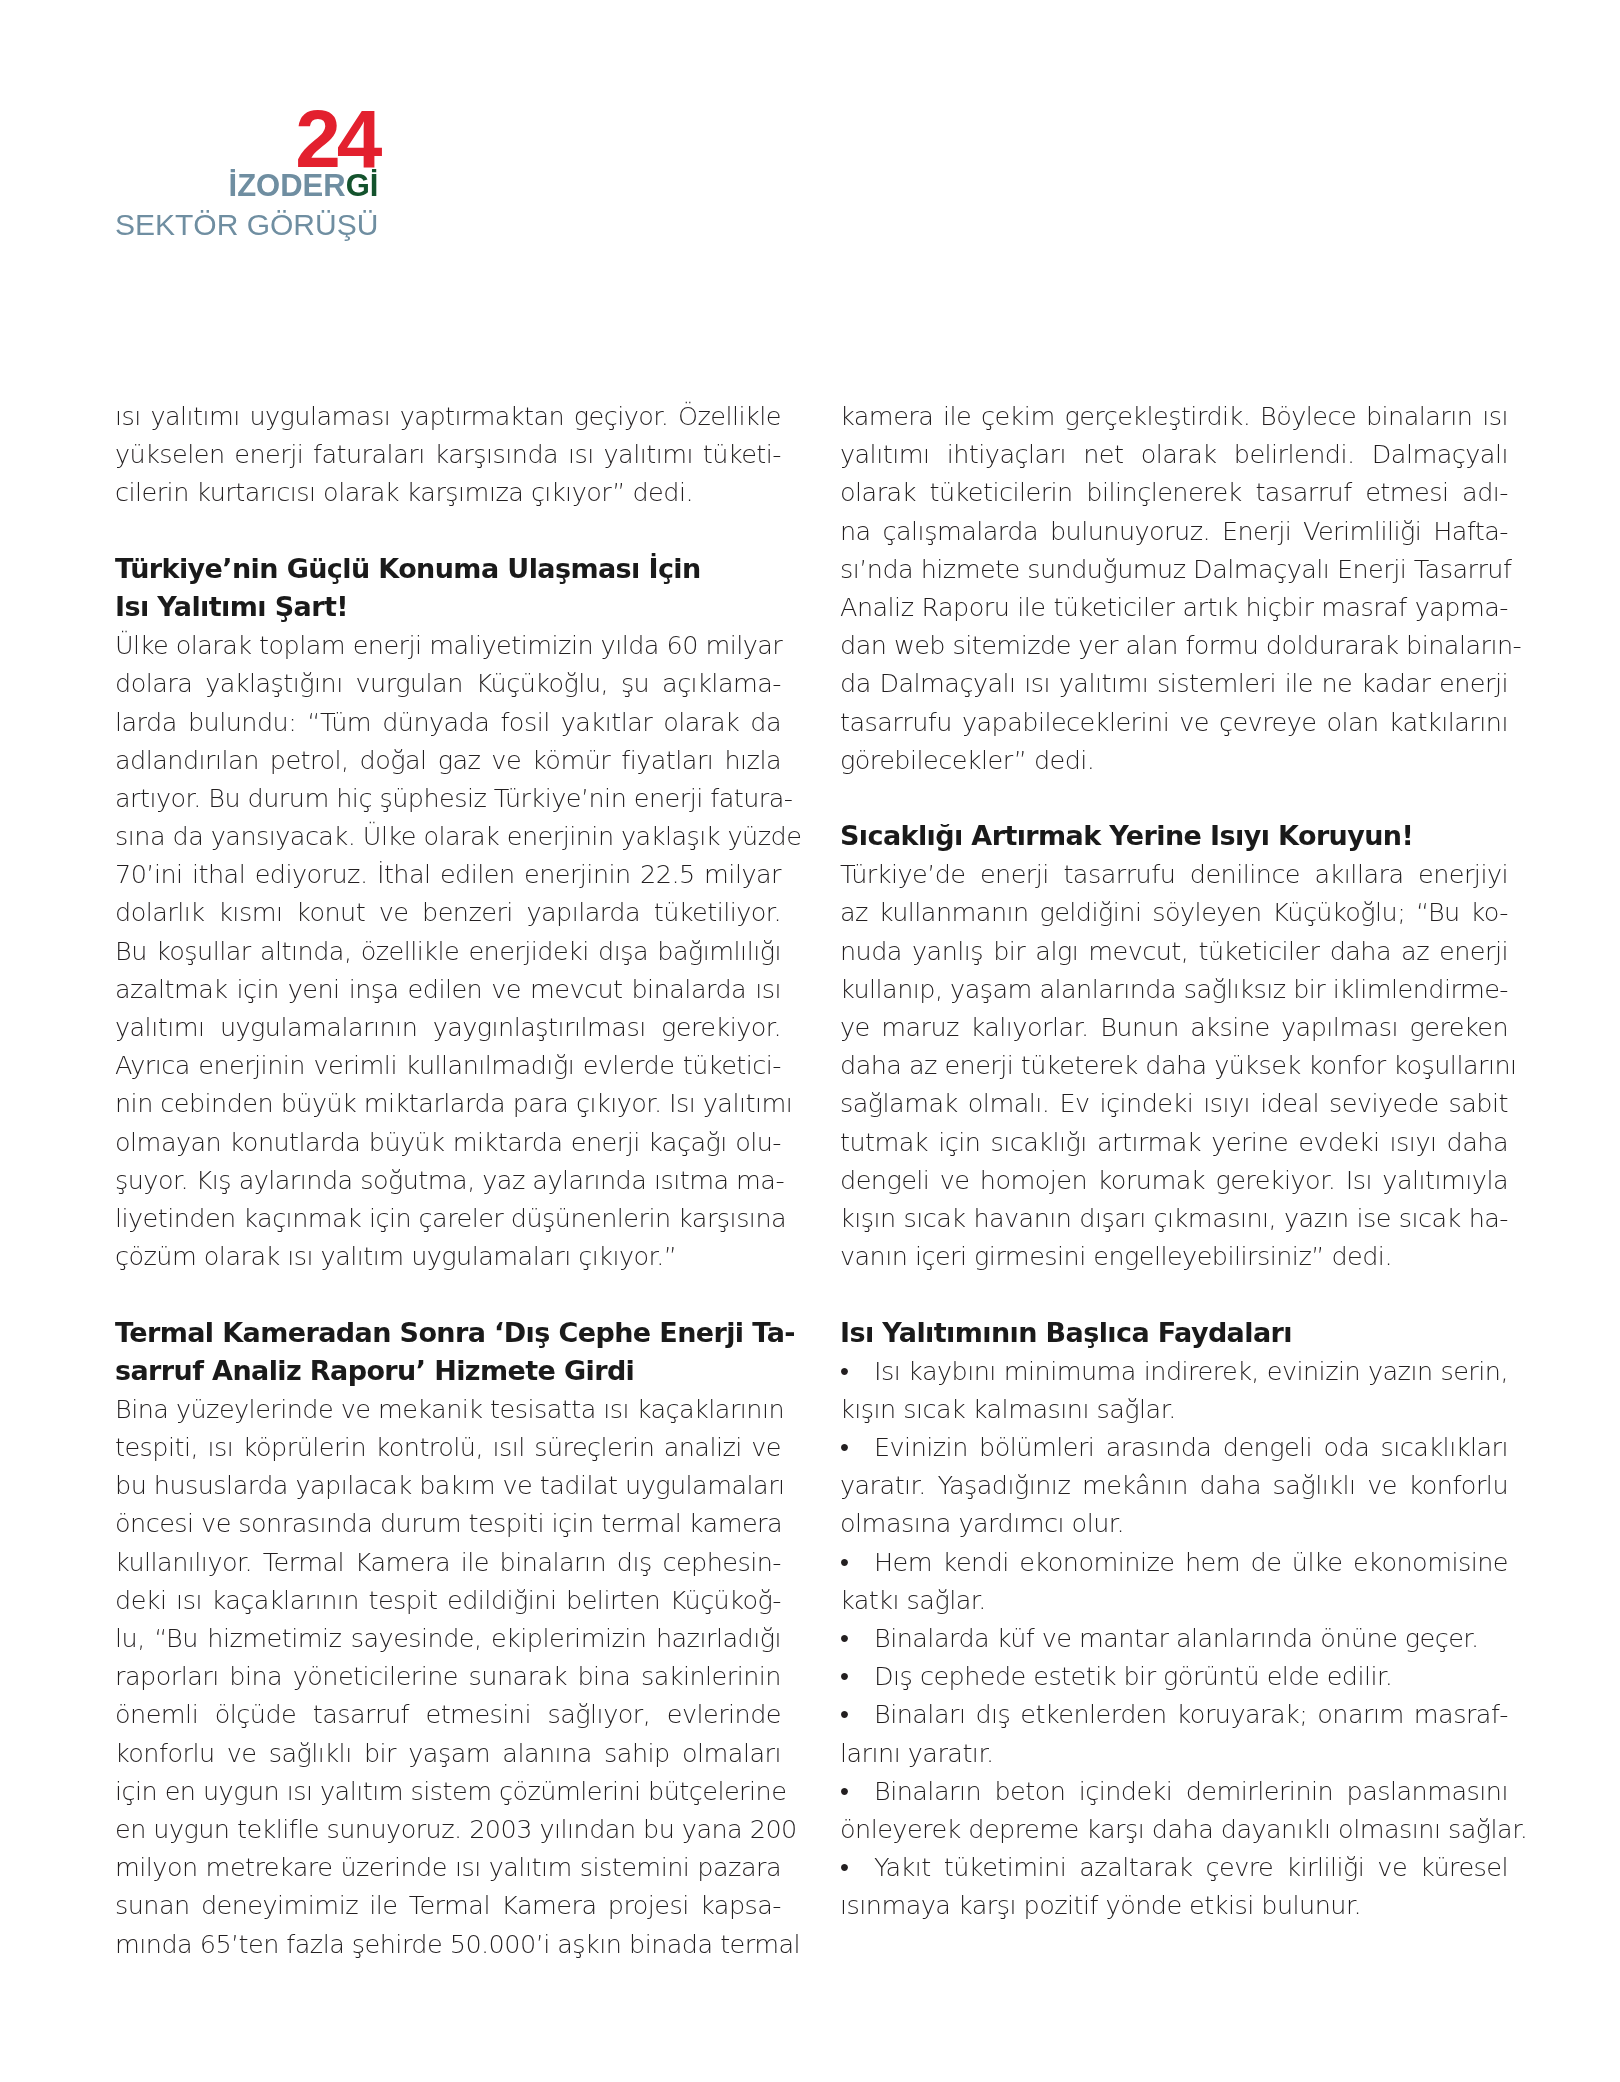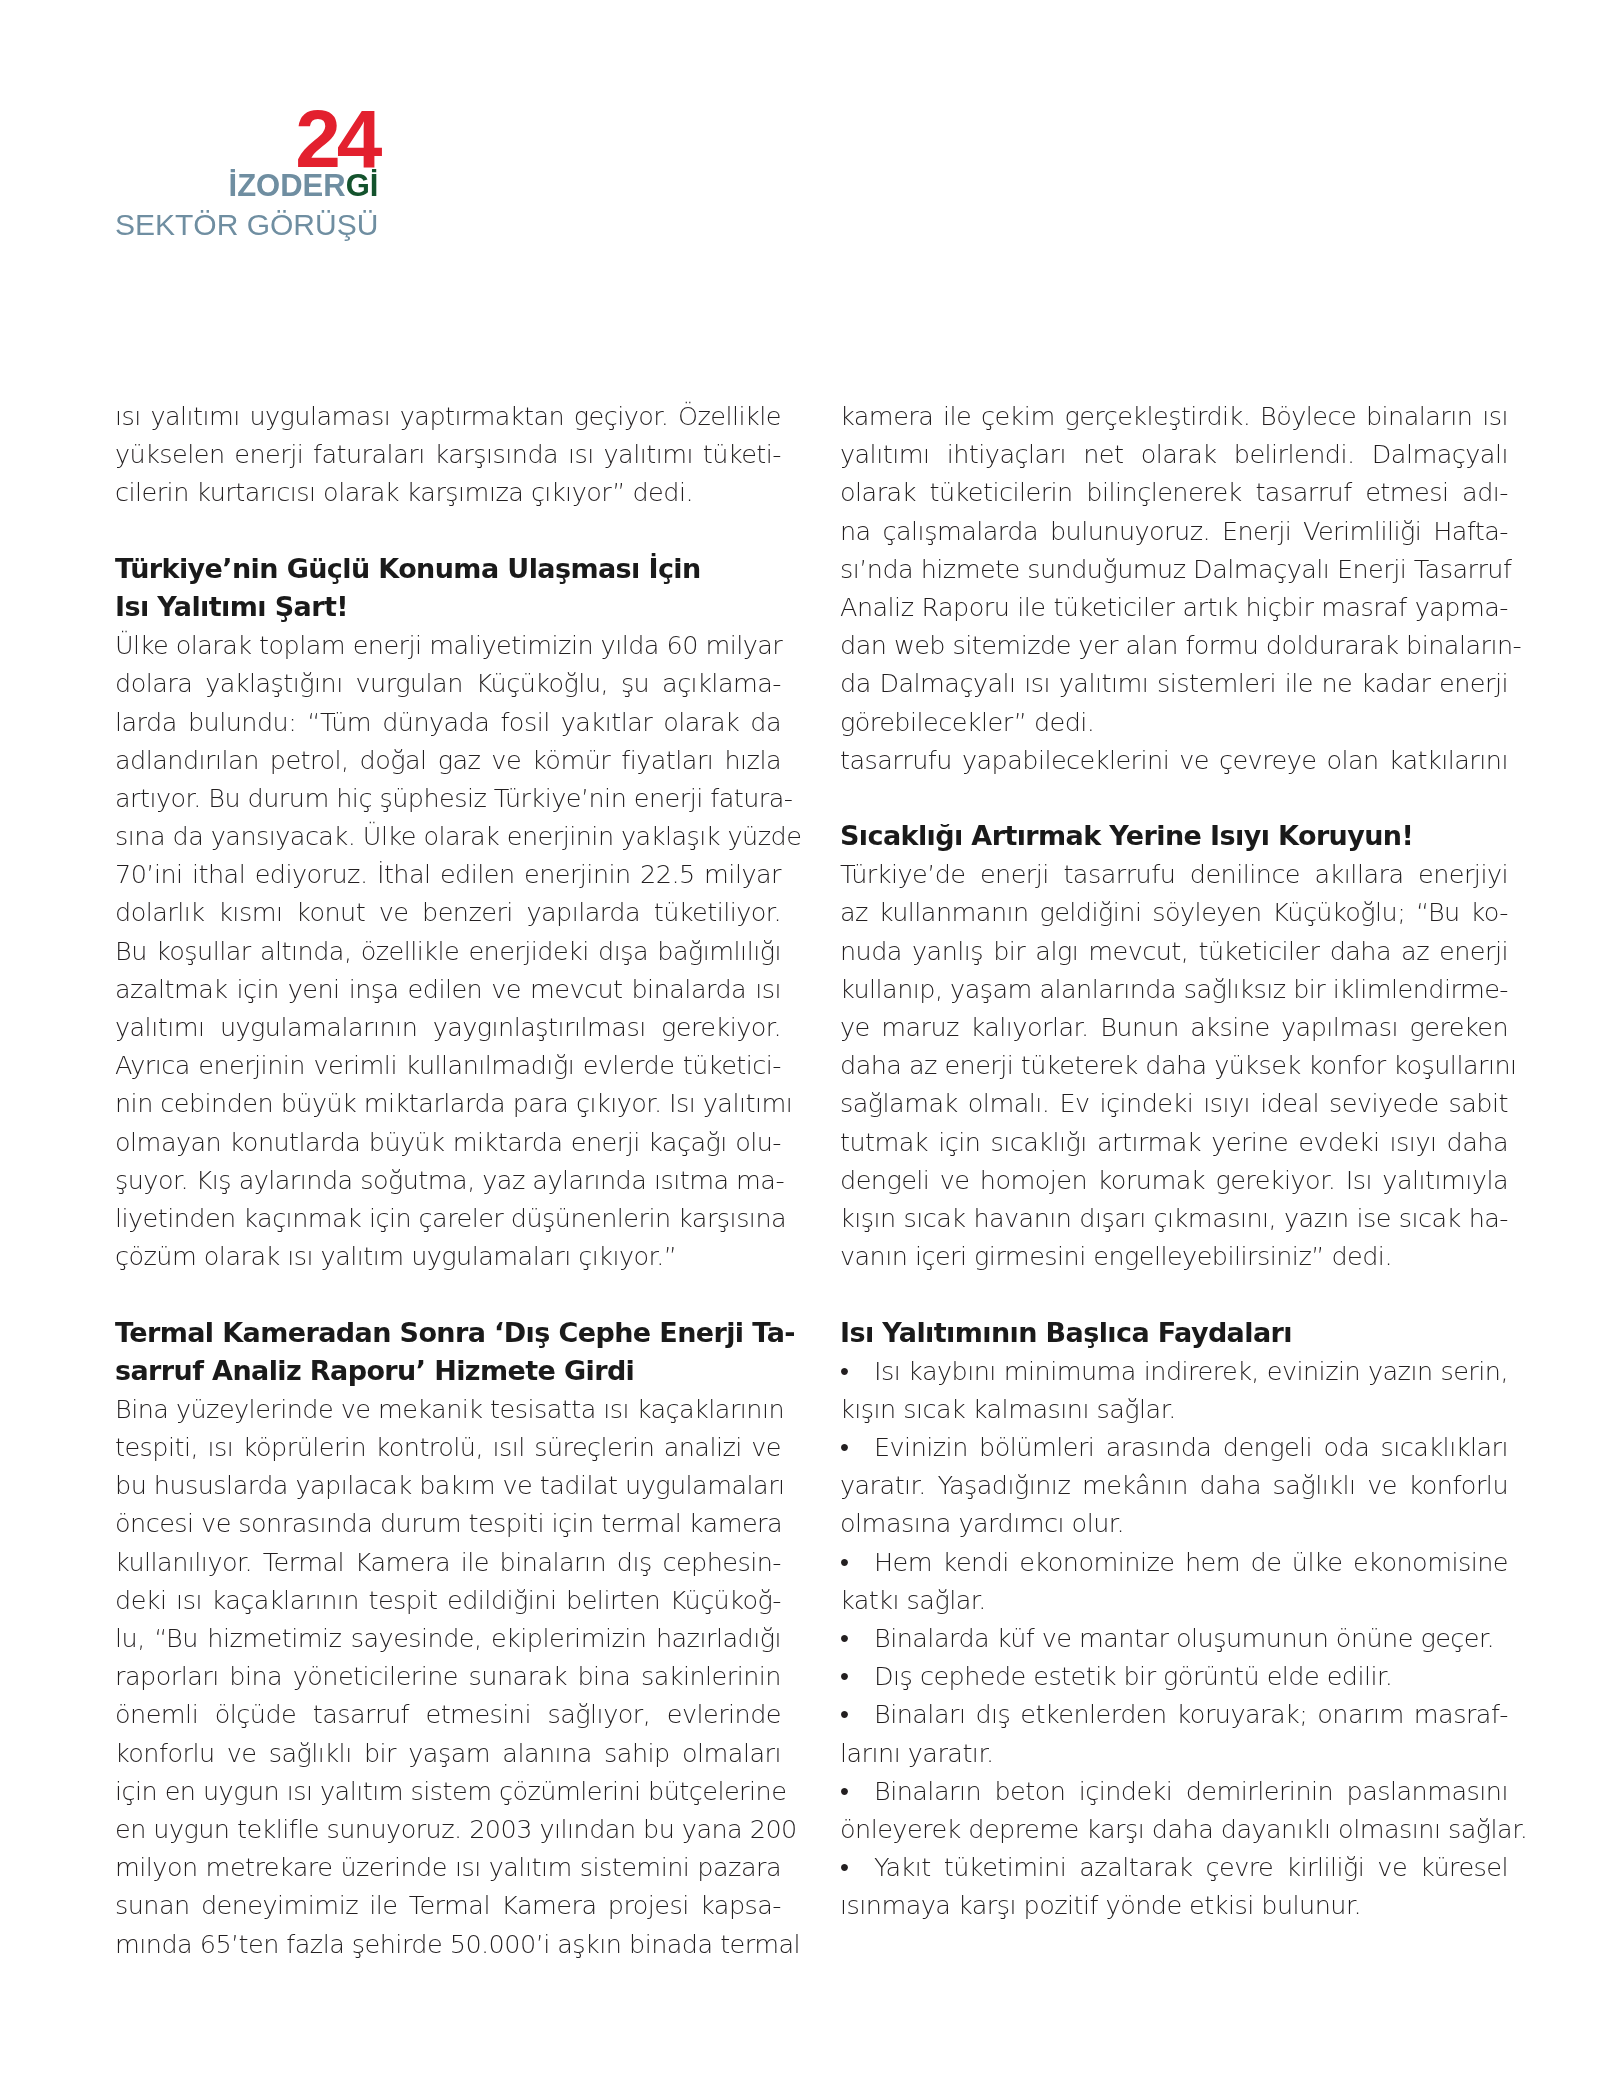--- a/index.html
+++ b/index.html
@@ -98,22 +98,22 @@
 <div class="col col-right">
   <div>
     <div class="line">kamera ile çekim gerçekleştirdik.  Böylece binaların ısı</div>
     <div class="line">yalıtımı ihtiyaçları net olarak belirlendi. Dalmaçyalı</div>
     <div class="line">olarak tüketicilerin bilinçlenerek tasarruf etmesi adı-</div>
     <div class="line">na çalışmalarda bulunuyoruz. Enerji Verimliliği Hafta-</div>
     <div class="line">sı’nda hizmete sunduğumuz Dalmaçyalı Enerji Tasarruf</div>
     <div class="line">Analiz Raporu ile tüketiciler artık hiçbir masraf yapma-</div>
     <div class="line">dan web sitemizde yer alan formu doldurarak binaların-</div>
     <div class="line">da Dalmaçyalı ısı yalıtımı sistemleri ile ne kadar enerji</div>
+    <div class="line">tasarrufu yapabileceklerini ve çevreye olan katkılarını</div>
     <div class="line last">görebilecekler” dedi.</div>
-    <div class="line">tasarrufu yapabileceklerini ve çevreye olan katkılarını</div>
   </div>
   <div class="gap"></div>
   <div class="h">Sıcaklığı Artırmak Yerine Isıyı Koruyun!</div>
   <div>
     <div class="line">Türkiye’de enerji tasarrufu denilince akıllara enerjiyi</div>
     <div class="line">az kullanmanın geldiğini söyleyen Küçükoğlu; “Bu ko-</div>
     <div class="line">nuda yanlış bir algı mevcut, tüketiciler daha az enerji</div>
     <div class="line">kullanıp, yaşam alanlarında sağlıksız bir iklimlendirme-</div>
     <div class="line">ye maruz kalıyorlar. Bunun aksine yapılması gereken</div>
     <div class="line">daha az enerji tüketerek daha yüksek konfor koşullarını</div>
@@ -144,21 +144,21 @@
       <div>
         <div class="line bullet-line">
           <span class="dot">•</span>
           <span class="txt">Hem kendi ekonominize hem de ülke ekonomisine</span>
         </div>
         <div class="line last">katkı sağlar.</div>
       </div>
       <div>
         <div class="line bullet-line last">
           <span class="dot">•</span>
-          <span class="txt">Binalarda küf ve mantar oluşumunun önüne geçer.</span>
+          <span class="txt">Binalarda küf ve mantar alanlarında önüne geçer.</span>
         </div>
       </div>
       <div>
         <div class="line bullet-line last">
           <span class="dot">•</span>
           <span class="txt">Dış cephede estetik bir görüntü elde edilir.</span>
         </div>
       </div>
       <div>
         <div class="line bullet-line">

